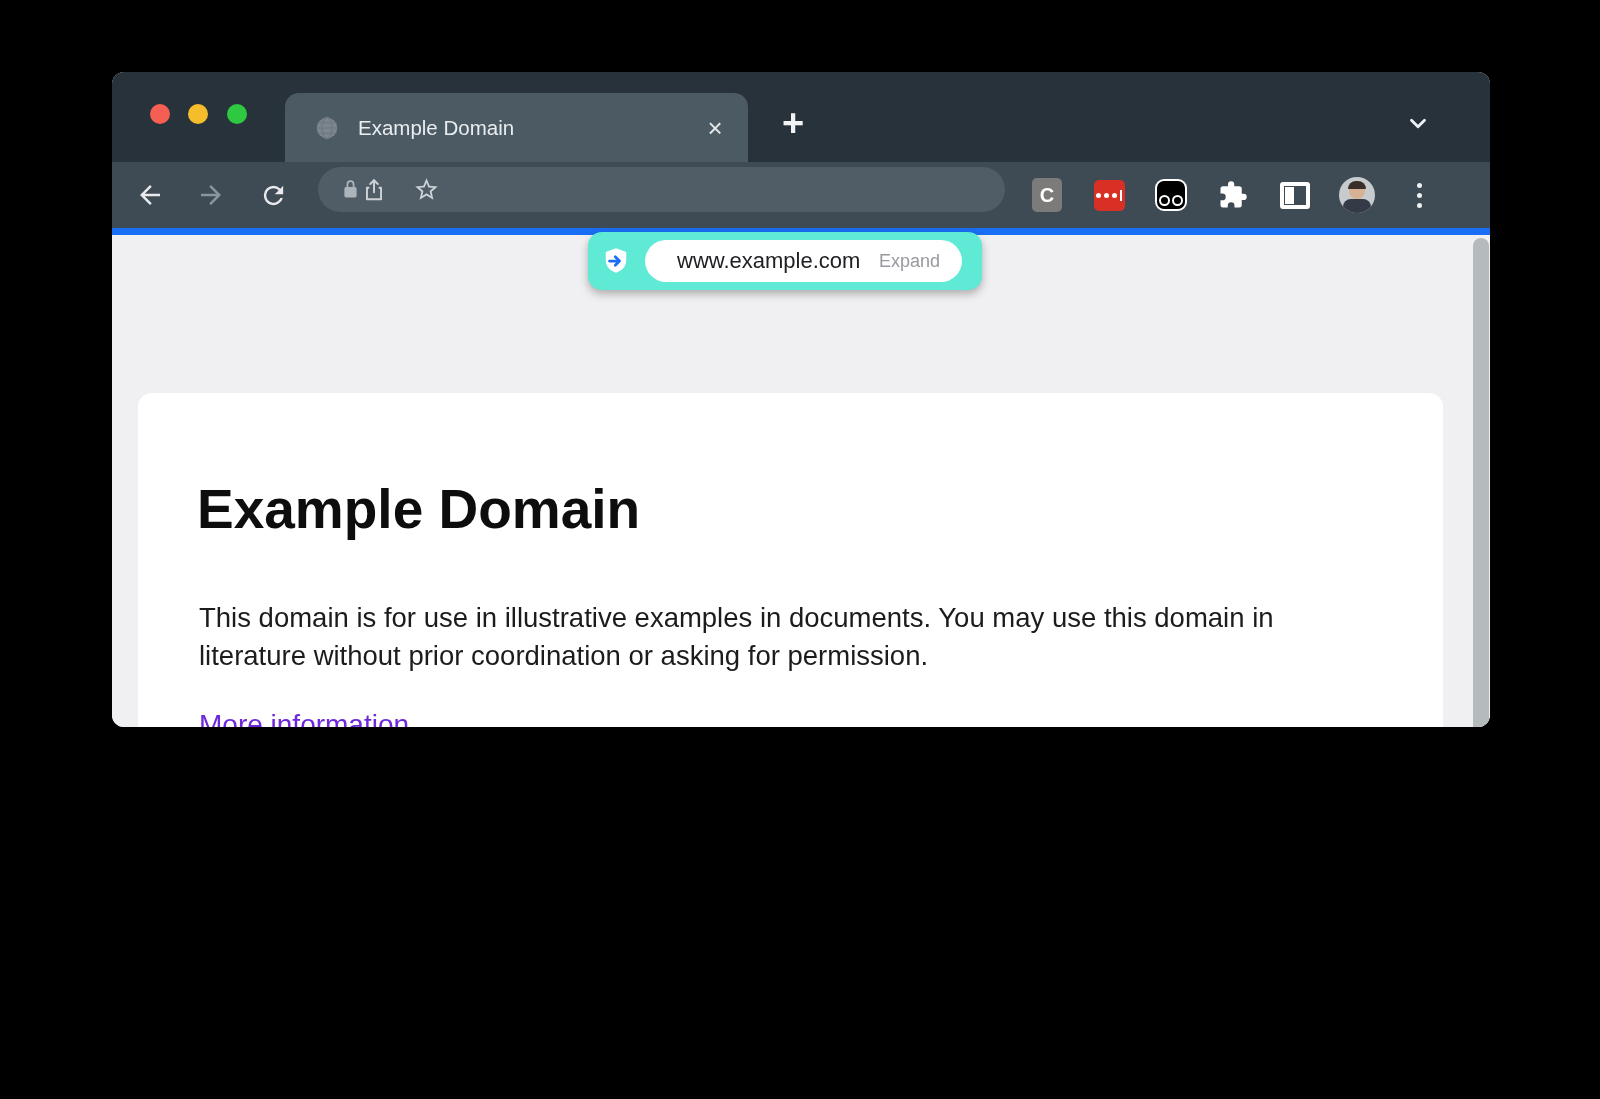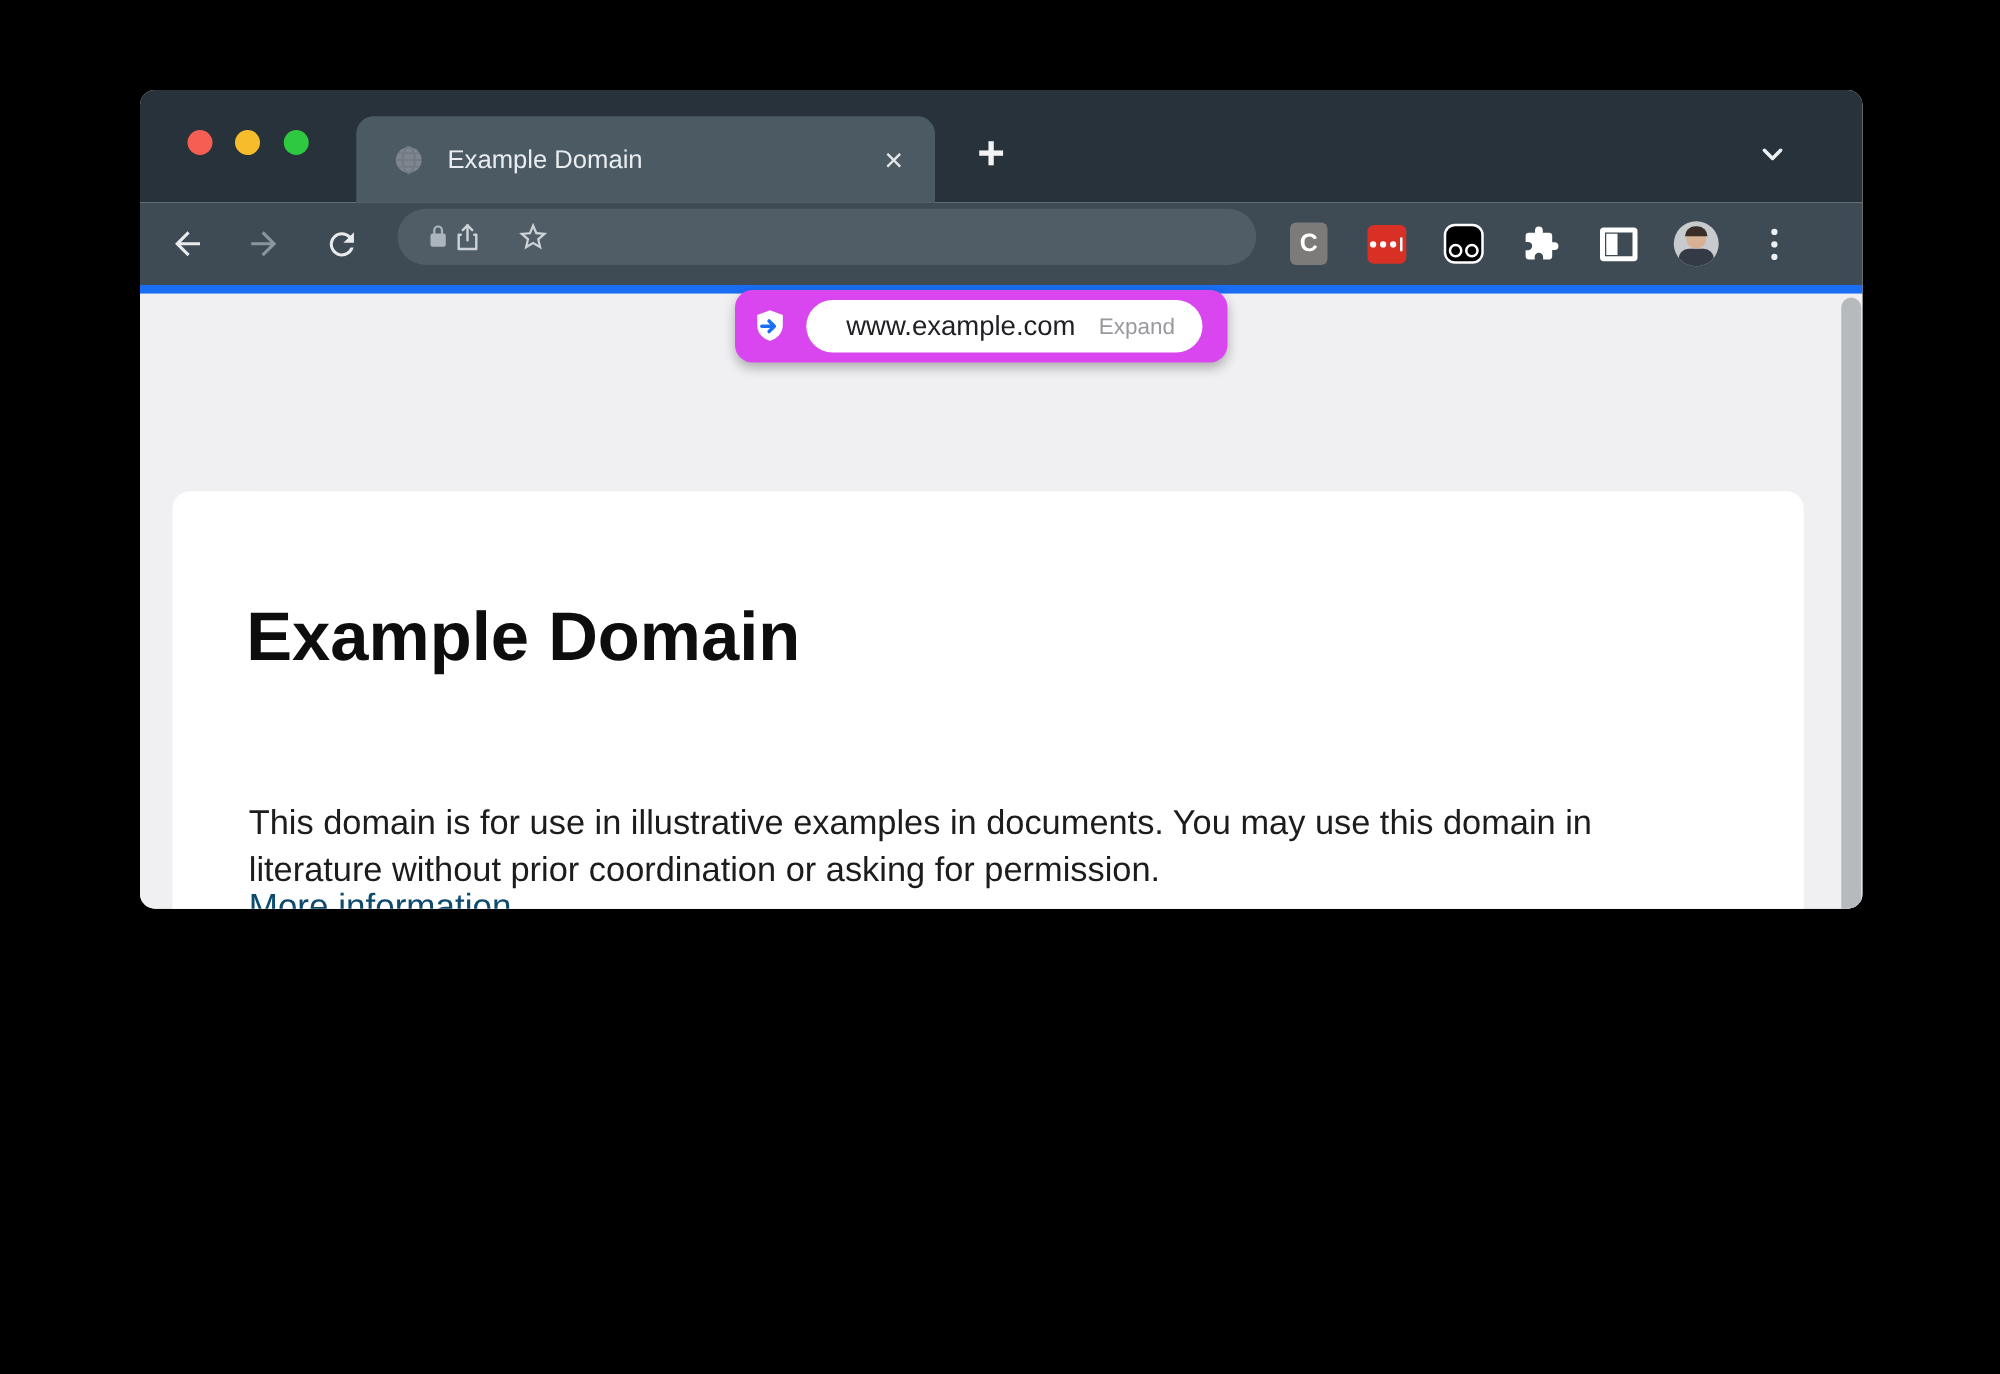--- a/index.html
+++ b/index.html
@@ -62,35 +62,35 @@
   .avatar .head { position:absolute; left:10px; top:6px; width:16px; height:16px; border-radius:50%; background:#d8b094; }
   .avatar .hair { position:absolute; left:9px; top:4px; width:18px; height:8px; border-radius:9px 9px 0 0; background:#3a2f28; }
   .avatar .body { position:absolute; left:4px; top:22px; width:28px; height:16px; border-radius:8px 8px 0 0; background:#343a46; }
   .dots-menu { display:flex; flex-direction:column; gap:5px; }
   .dots-menu i { width:5px; height:5px; border-radius:50%; background:#eef1f3; }
 
   
   .bluebar { position:absolute; left:0; top:156px; width:100%; height:7px; background:#1a6ef3; }
 
   .iso-pill { position:absolute; left:476px; top:160px; width:394px; height:58px;
-              background:#d946ef; border-radius:14px; box-shadow:0 4px 9px rgba(0,0,0,.28); }
+              background:#5eead4; border-radius:14px; box-shadow:0 4px 9px rgba(0,0,0,.28); }
   .iso-shield { position:absolute; left:13px; top:14px; }
   .iso-inner { position:absolute; left:57px; top:8px; width:317px; height:42px; background:#fff;
                border-radius:21px; display:flex; align-items:center; padding:0 22px 0 32px; }
   .iso-domain { flex:1; color:#202124; font-size:22px; }
   .iso-expand { color:#97999e; font-size:18px; }
 
   
   .viewport { position:absolute; left:0; top:163px; width:100%; height:716px; background:#f0f0f2; }
   .card { position:absolute; left:26px; top:321px; width:1305px; height:464px;
           background:#fff; border-radius:14px; }
   .card h1 { position:absolute; left:59px; top:84px; font-size:55px; font-weight:bold; color:#0d0d0d; }
   .card p  { position:absolute; left:61px; top:206px; width:1150px; font-size:27.5px;
-             line-height:38px; color:#1c1c1c;margin-top:40px; }
-  .card a  { position:absolute; left:61px; top:316px; font-size:28px; color:#0c4a6e; text-decoration:none; }
+             line-height:38px; color:#1c1c1c; }
+  .card a  { position:absolute; left:61px; top:316px; font-size:28px; color:#6d28d9; text-decoration:none; }
 
   .scroll-thumb { position:absolute; left:1361px; top:166px; width:16px; height:655px;
                   border-radius:8px; background:#b5babc; }
 </style>
 </head>
 <body>
 
 <div class="window">
 
   <div class="tabbar">

